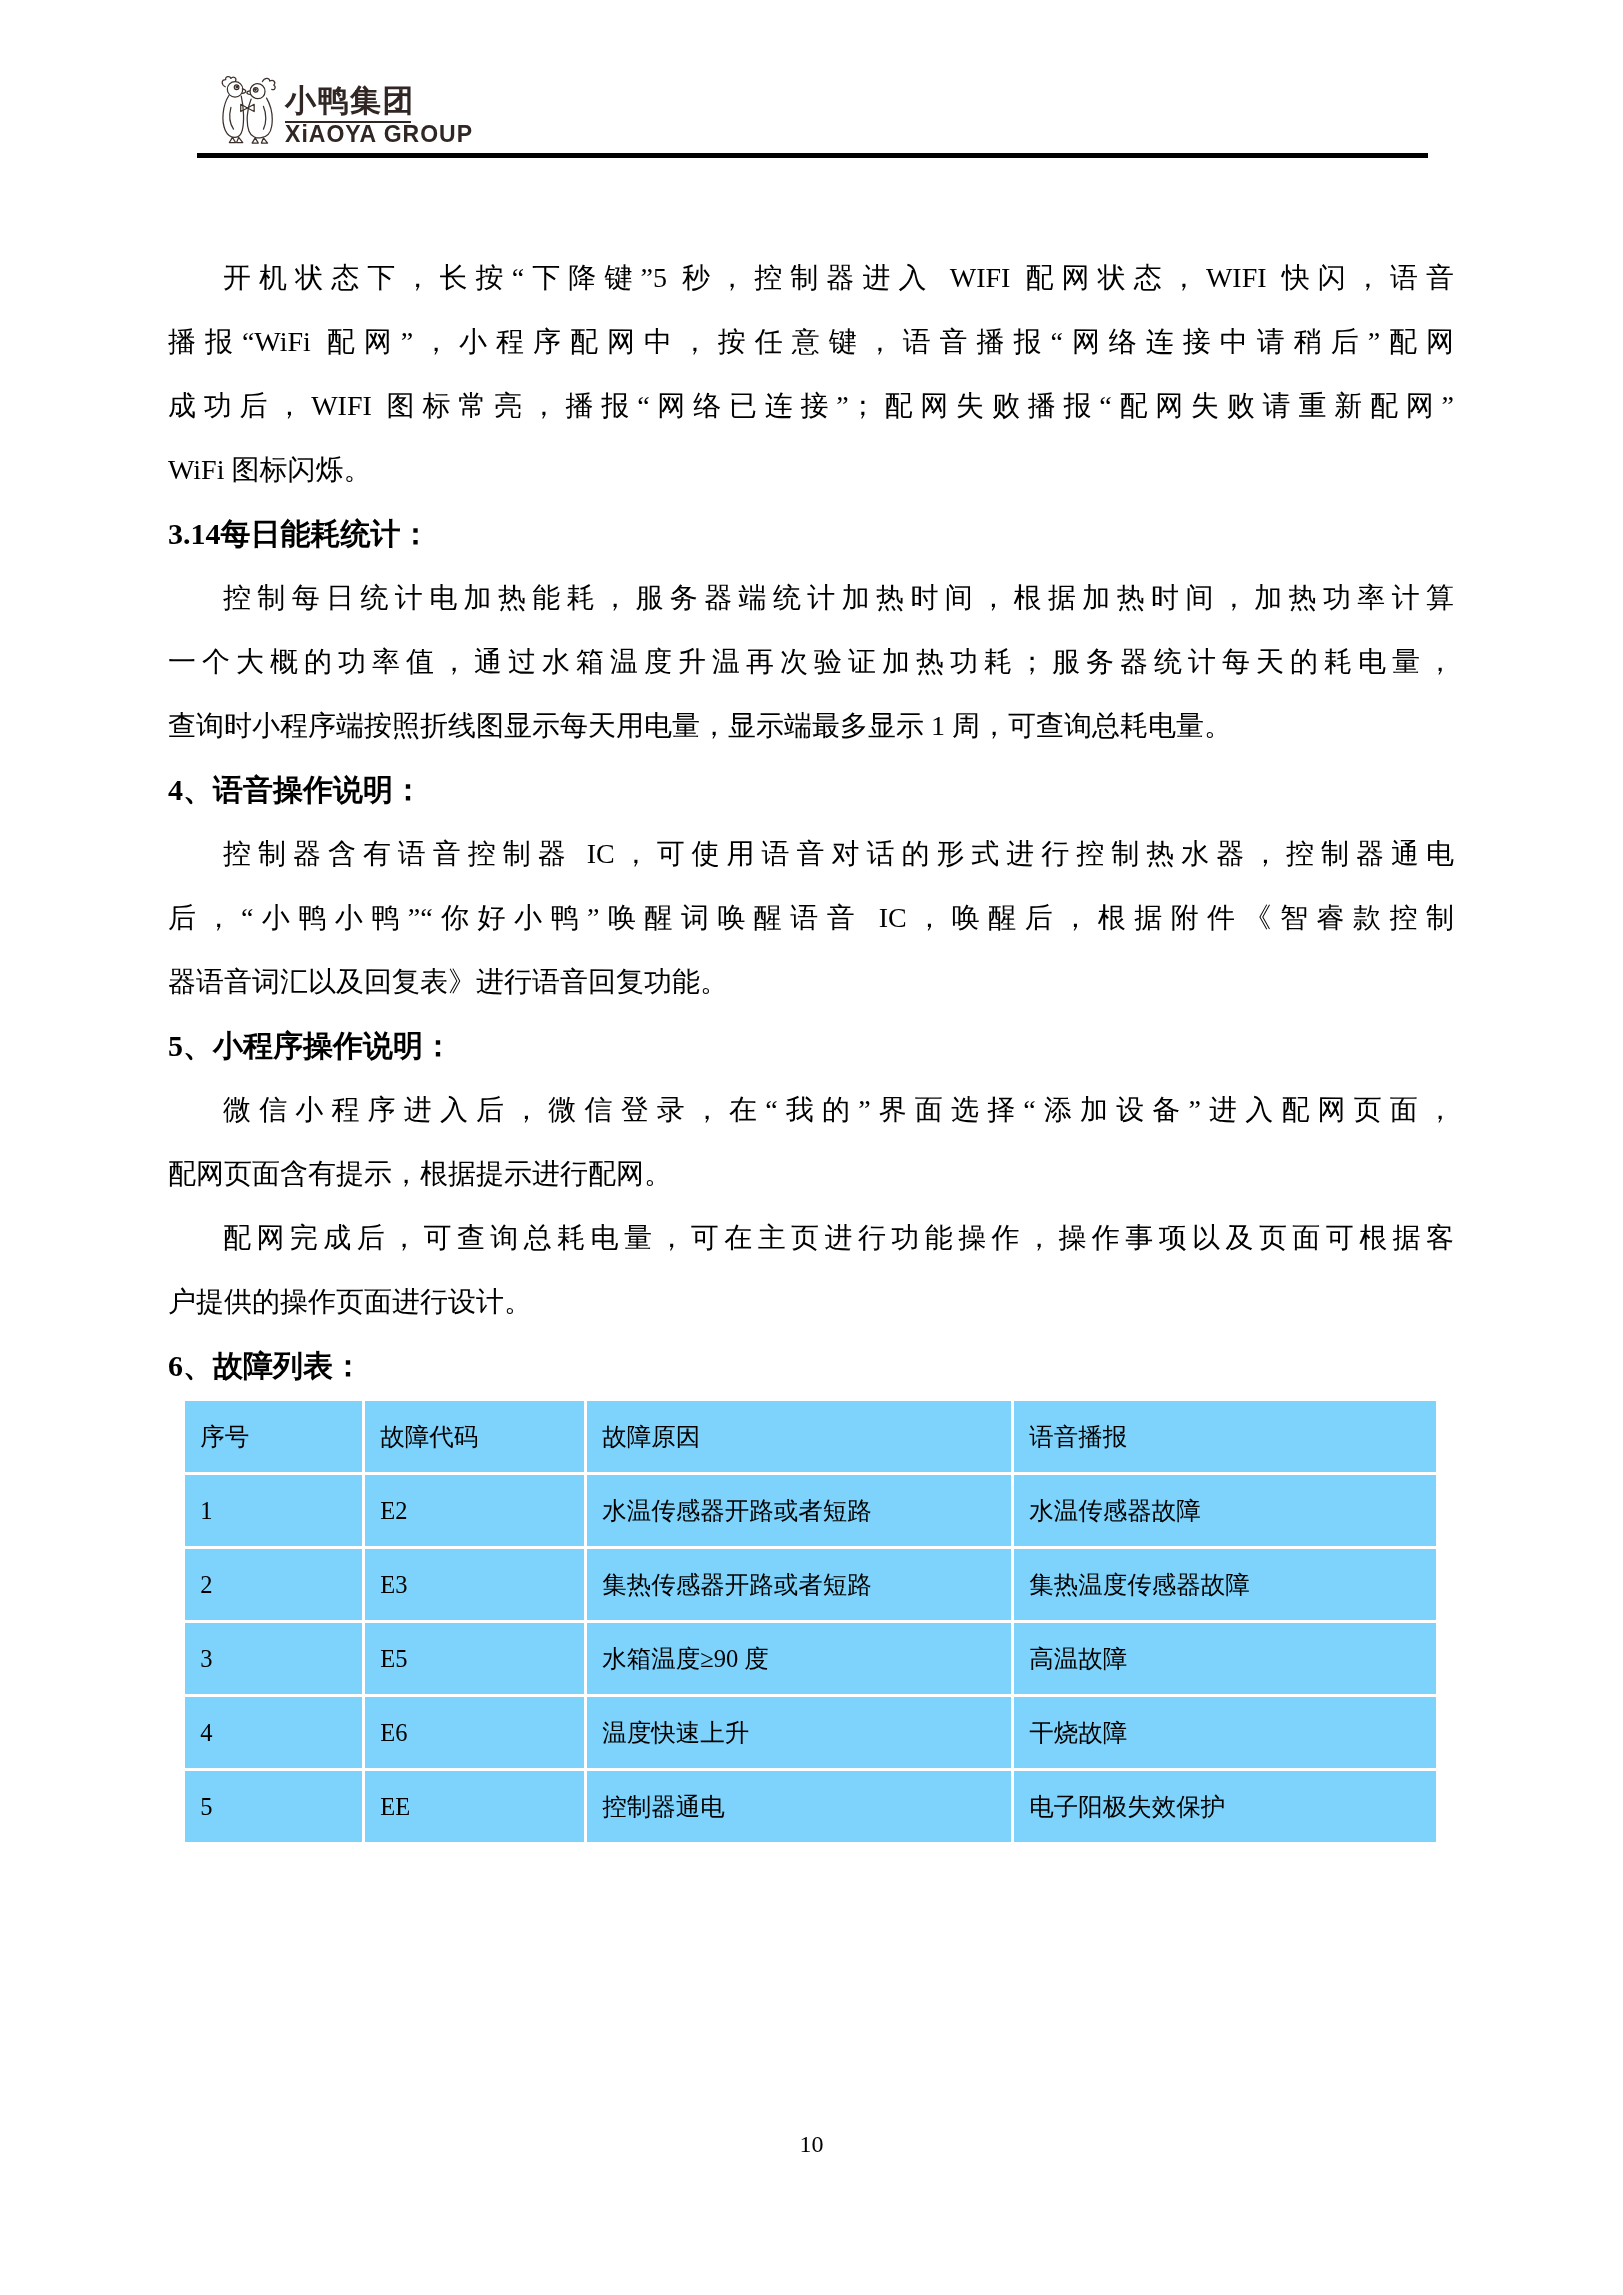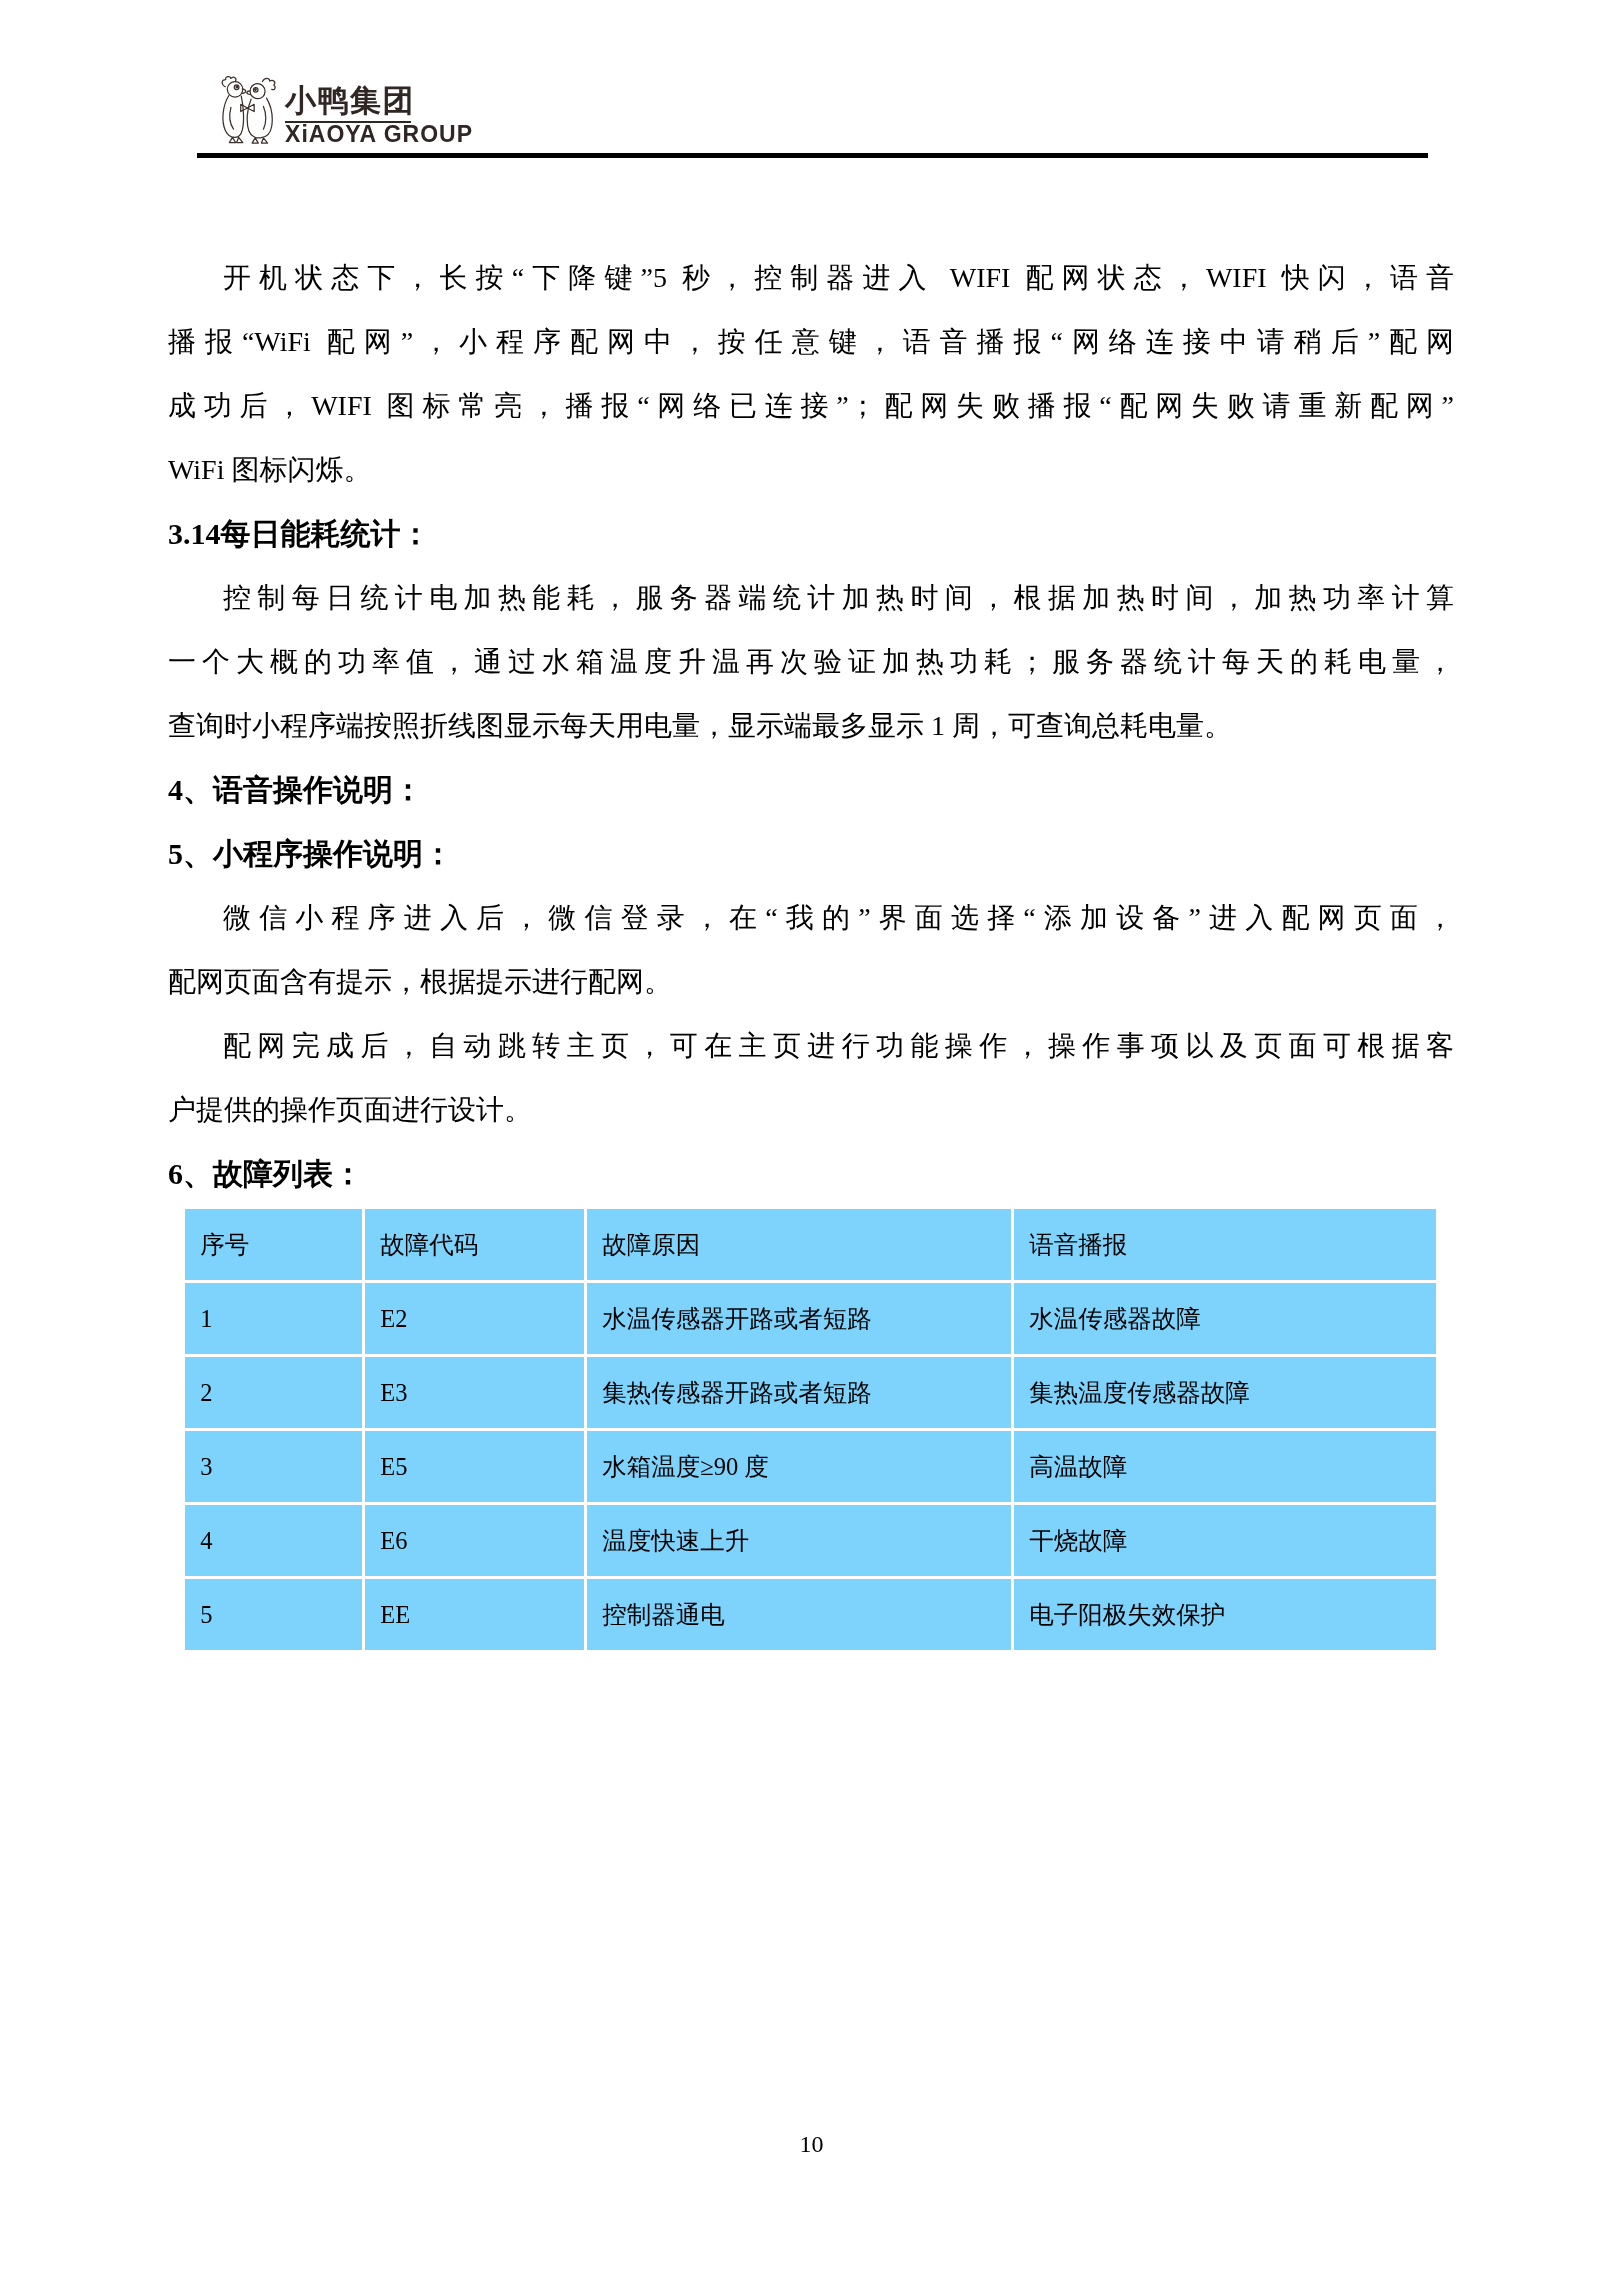--- a/index.html
+++ b/index.html
@@ -84,30 +84,35 @@
     <div class="heading">3.14每日能耗统计：</div>
 
     <div>
       <div class="line first">控制每日统计电加热能耗，服务器端统计加热时间，根据加热时间，加热功率计算</div>
       <div class="line">一个大概的功率值，通过水箱温度升温再次验证加热功耗；服务器统计每天的耗电量，</div>
       <div class="line final">查询时小程序端按照折线图显示每天用电量，显示端最多显示 1 周，可查询总耗电量。</div>
     </div>
 
     <div class="heading">4、语音操作说明：</div>
 
+    <div>
+      <div class="line first">控制器含有语音控制器 IC，可使用语音对话的形式进行控制热水器，控制器通电</div>
+      <div class="line">后，“小鸭小鸭”“你好小鸭”唤醒词唤醒语音 IC，唤醒后，根据附件《智睿款控制</div>
+      <div class="line final">器语音词汇以及回复表》进行语音回复功能。</div>
+    </div>
 
     <div class="heading">5、小程序操作说明：</div>
 
     <div>
       <div class="line first">微信小程序进入后，微信登录，在“我的”界面选择“添加设备”进入配网页面，</div>
       <div class="line final">配网页面含有提示，根据提示进行配网。</div>
     </div>
 
     <div>
-      <div class="line first">配网完成后，自动跳转主页，可在主页进行功能操作，操作事项以及页面可根据客</div>
+      <div class="line first">配网完成后，可查询总耗电量，可在主页进行功能操作，操作事项以及页面可根据客</div>
       <div class="line final">户提供的操作页面进行设计。</div>
     </div>
 
     <div class="heading">6、故障列表：</div>
 
     <table class="fault">
       <colgroup>
           <col class="c1">
           <col class="c2">
           <col class="c3">

